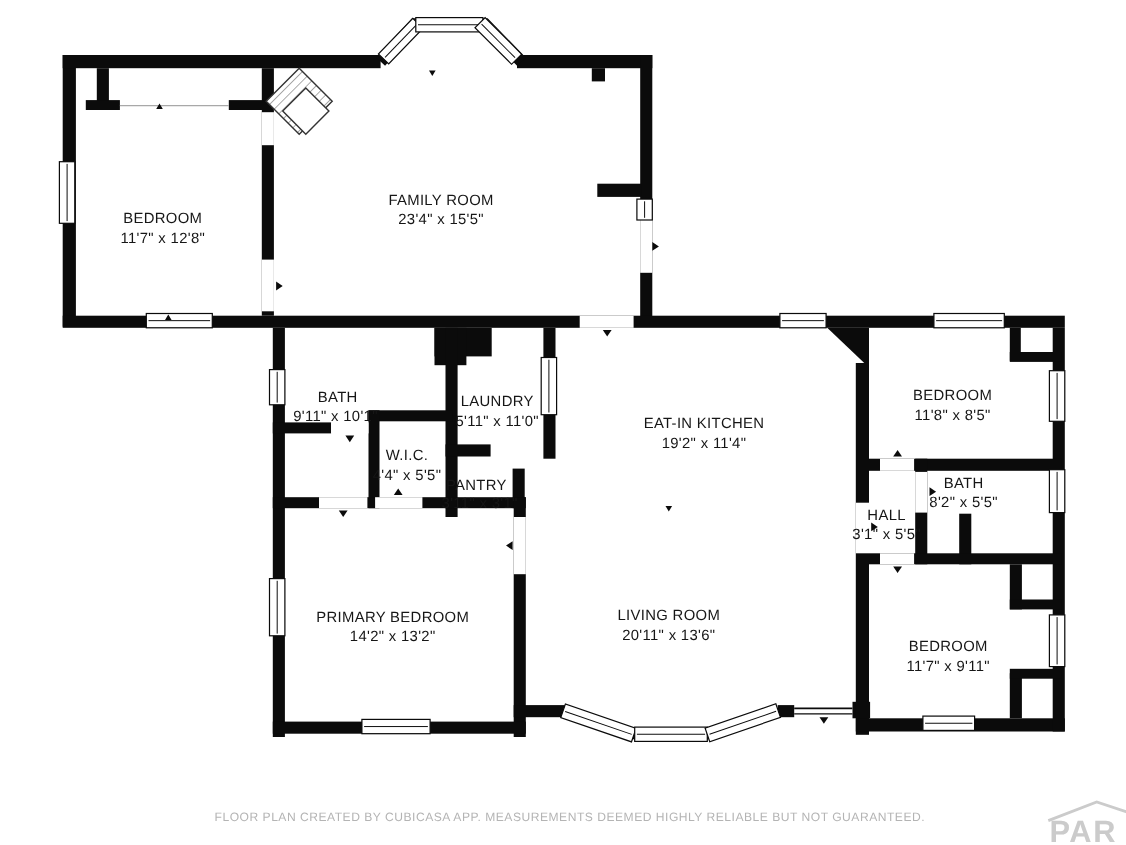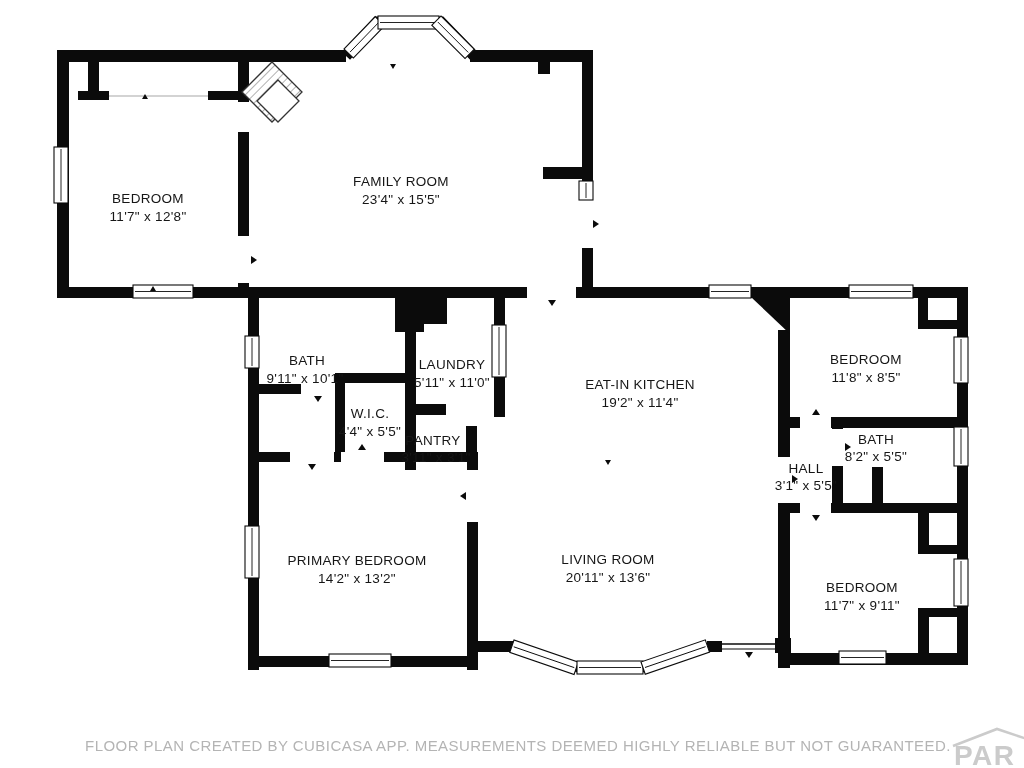--- a/index.html
+++ b/index.html
@@ -7,21 +7,21 @@
          font-family:"Liberation Sans",sans-serif;}
   svg{position:absolute;left:0;top:0;}
   .rname,.rdims{font-family:"Liberation Sans",sans-serif;font-size:13.5px;fill:#161616;
                 text-anchor:middle;letter-spacing:.3px;}
   .wall{fill:#0b0b0b;}
   .gap{fill:#ffffff;}
   .win{fill:#ffffff;stroke:#0b0b0b;stroke-width:1.1;}
   .winline{stroke:#0b0b0b;stroke-width:.9;}
   .tick{fill:#0b0b0b;}
   #footer{position:absolute;left:12px;right:0;top:737px;text-align:center;
-          color:#b4b4b4;font-size:15px;letter-spacing:.45px;white-space:nowrap;}
+          color:#b4b4b4;font-size:11px;letter-spacing:.45px;white-space:nowrap;}
   #logo{position:absolute;left:951px;top:725px;width:80px;height:43px;overflow:hidden;}
   #logo text{font-family:"Liberation Sans",sans-serif;font-weight:bold;font-size:28px;
              fill:#cbcbcb;letter-spacing:1.5px;}
   #logo polyline{fill:none;stroke:#cbcbcb;stroke-width:2.6;}
 </style>
 </head>
 <body>
 
 <div id="stage">
 

